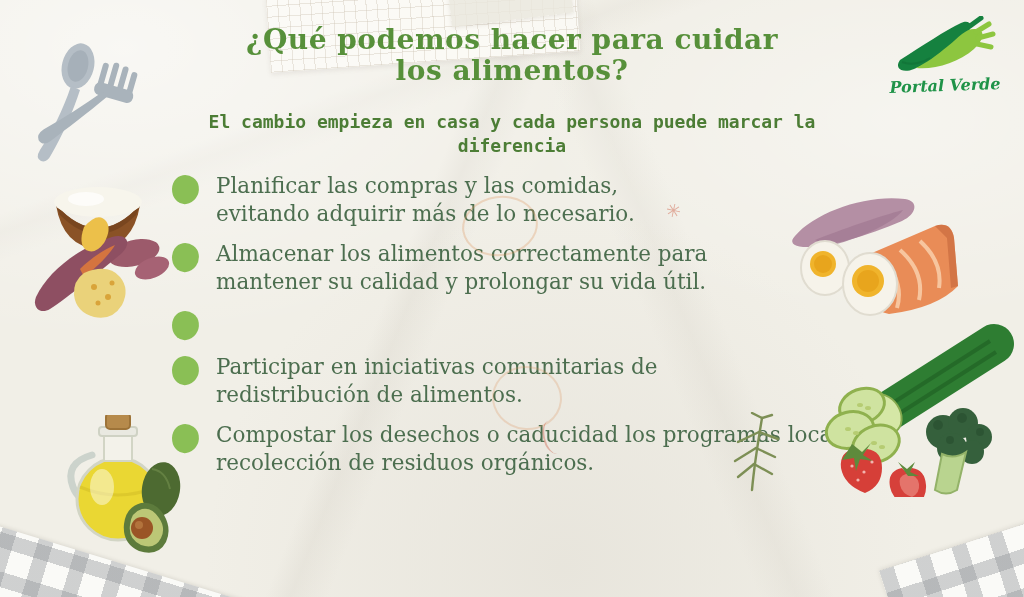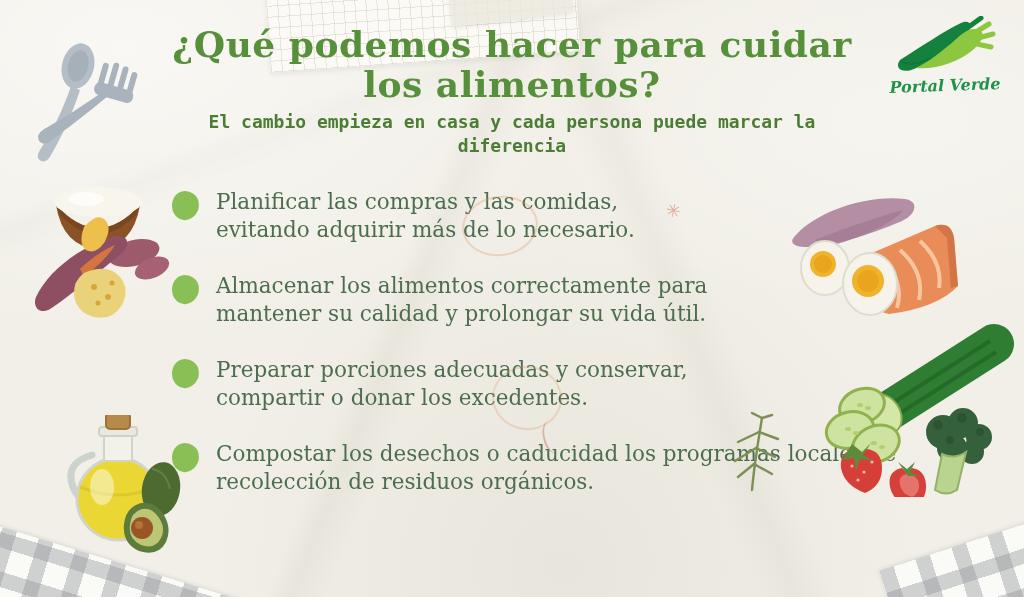--- a/index.html
+++ b/index.html
@@ -21,31 +21,31 @@
   .grid-patch{position:absolute;left:268px;top:-14px;width:310px;height:76px;
     transform:rotate(-4deg);background-color:rgba(252,251,246,.9);
     background-image:
       repeating-linear-gradient(0deg, rgba(204,194,178,.38) 0 1px, transparent 1px 11px),
       repeating-linear-gradient(90deg, rgba(204,194,178,.38) 0 1px, transparent 1px 11px);
     box-shadow:0 2px 5px rgba(120,110,95,.12);}
   .tape{position:absolute;left:450px;top:-10px;width:122px;height:30px;
     transform:rotate(-7deg);background:rgba(234,231,221,.8);
     box-shadow:0 1px 4px rgba(120,110,95,.15);}
   .title{position:absolute;left:90px;right:90px;top:24px;text-align:center;
-    font-weight:bold;font-size:36px;line-height:1.12;color:#57903a;
+    font-weight:bold;font-size:28px;line-height:1.12;color:#57903a;
     letter-spacing:.5px;white-space:pre-line;}
   .subtitle{position:absolute;left:70px;right:70px;top:110px;text-align:center;
     font-family:"DejaVu Sans Mono",monospace;font-weight:bold;font-size:18px;
     line-height:1.35;color:#4c7d35;white-space:pre-line;}
   .logo{position:absolute;right:14px;top:16px;width:130px;text-align:center;}
   .logo-brand{font-style:italic;font-weight:bold;font-size:16px;color:#1f9348;
     transform:rotate(-2deg);margin-top:-2px;}
   .bullet-list{position:absolute;left:172px;top:172px;width:836px;
     display:flex;flex-direction:column;gap:13px;list-style:none;margin:0;padding:0;}
-  .bullet-item{display:flex;gap:17px;align-items:flex-start;margin-top:16px;}
+  .bullet-item{display:flex;gap:17px;align-items:flex-start;}
   .bullet-dot{flex:none;width:27px;height:29px;margin-top:3px;background:#8abf55;
     border-radius:48% 52% 55% 45% / 52% 46% 54% 48%;transform:rotate(-8deg);}
   .bullet-text{font-size:21.5px;line-height:1.28;color:#4c6e4f;white-space:pre-line;}
   .illus{position:absolute;}
   .cloth{position:absolute;
     background-color:#fafaf7;
     background-image:
       repeating-linear-gradient(0deg, rgba(148,151,155,.42) 0 15px, transparent 15px 38px),
       repeating-linear-gradient(90deg, rgba(148,151,155,.42) 0 15px, transparent 15px 38px);
     box-shadow:0 -1px 4px rgba(120,115,105,.18);}
@@ -95,22 +95,25 @@
       <span class="bullet-text">Planificar las compras y las comidas,
 evitando adquirir más de lo necesario.</span>
     </li>
     <li class="bullet-item">
       <span class="bullet-dot"></span>
       <span class="bullet-text">Almacenar los alimentos correctamente para
 mantener su calidad y prolongar su vida útil.</span>
     </li>
     <li class="bullet-item">
       <span class="bullet-dot"></span>
-      <span class="bullet-text">Preparar porciones adecuadas y conservar,
-compartir o donar los excedentes.</span>
+    </li>
+    <li class="bullet-item">
+      <span class="bullet-dot"></span>
+      <span class="bullet-text">Participar en iniciativas comunitarias de
+redistribución de alimentos.</span>
     </li>
     <li class="bullet-item">
       <span class="bullet-dot"></span>
       <span class="bullet-text">Compostar los desechos o caducidad los programas locales de
 recolección de residuos orgánicos.</span>
     </li>
   </ul>
 
   <svg class="illus" style="left:18px;top:40px;" width="135" height="138" viewBox="0 0 135 138">
     <ellipse cx="60" cy="26" rx="16" ry="23" transform="rotate(14 60 26)" fill="#b5bec6"></ellipse>

